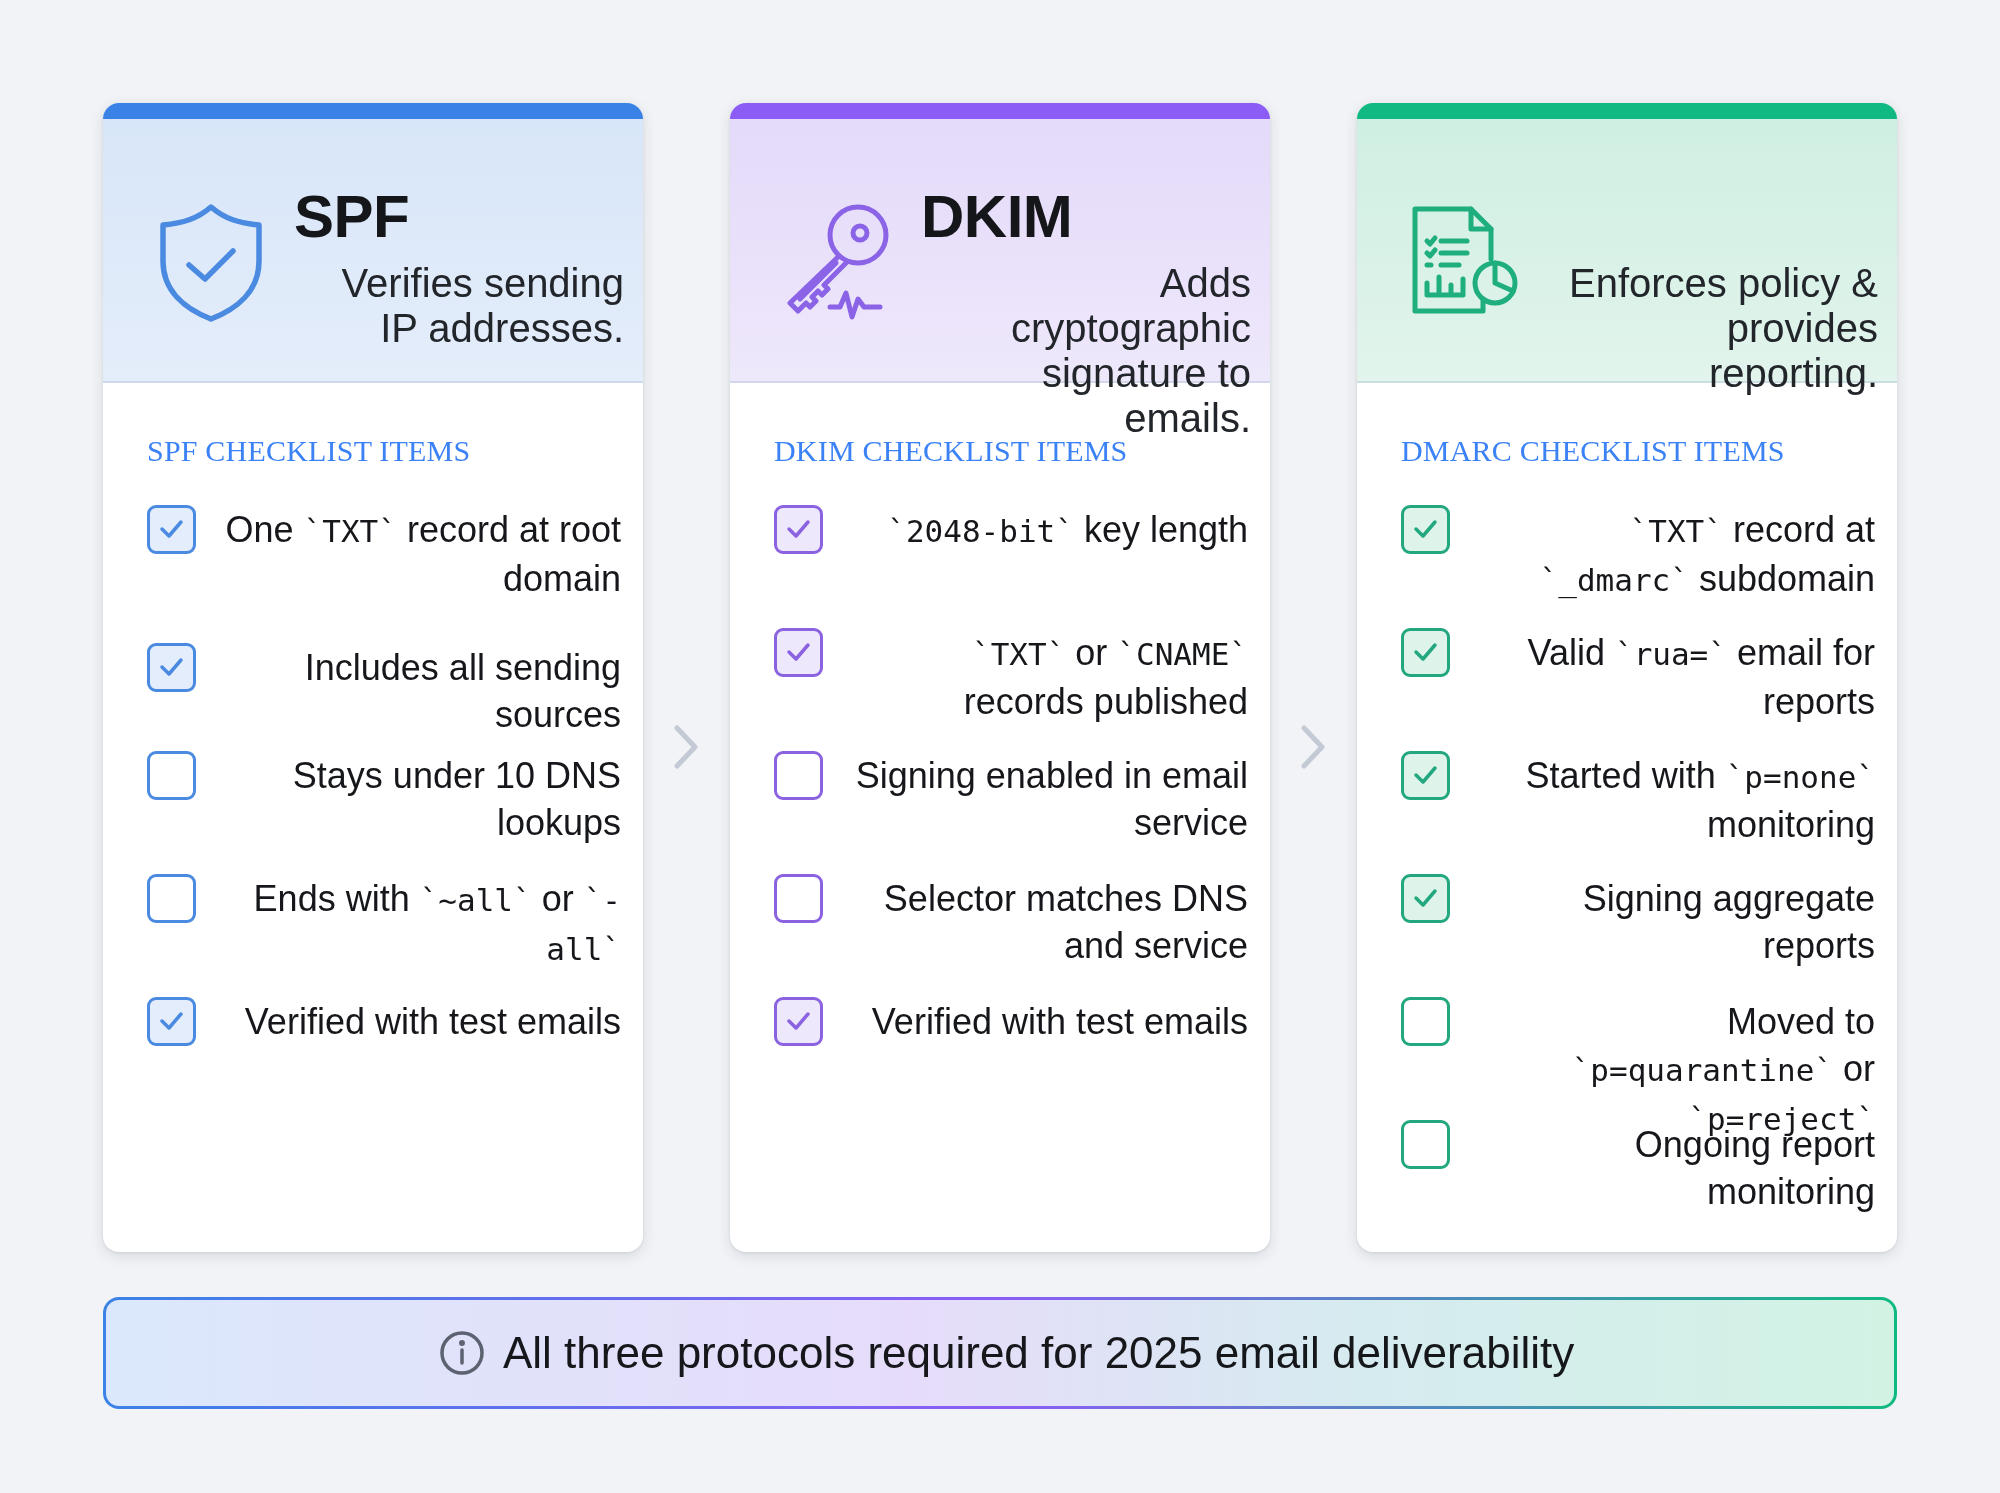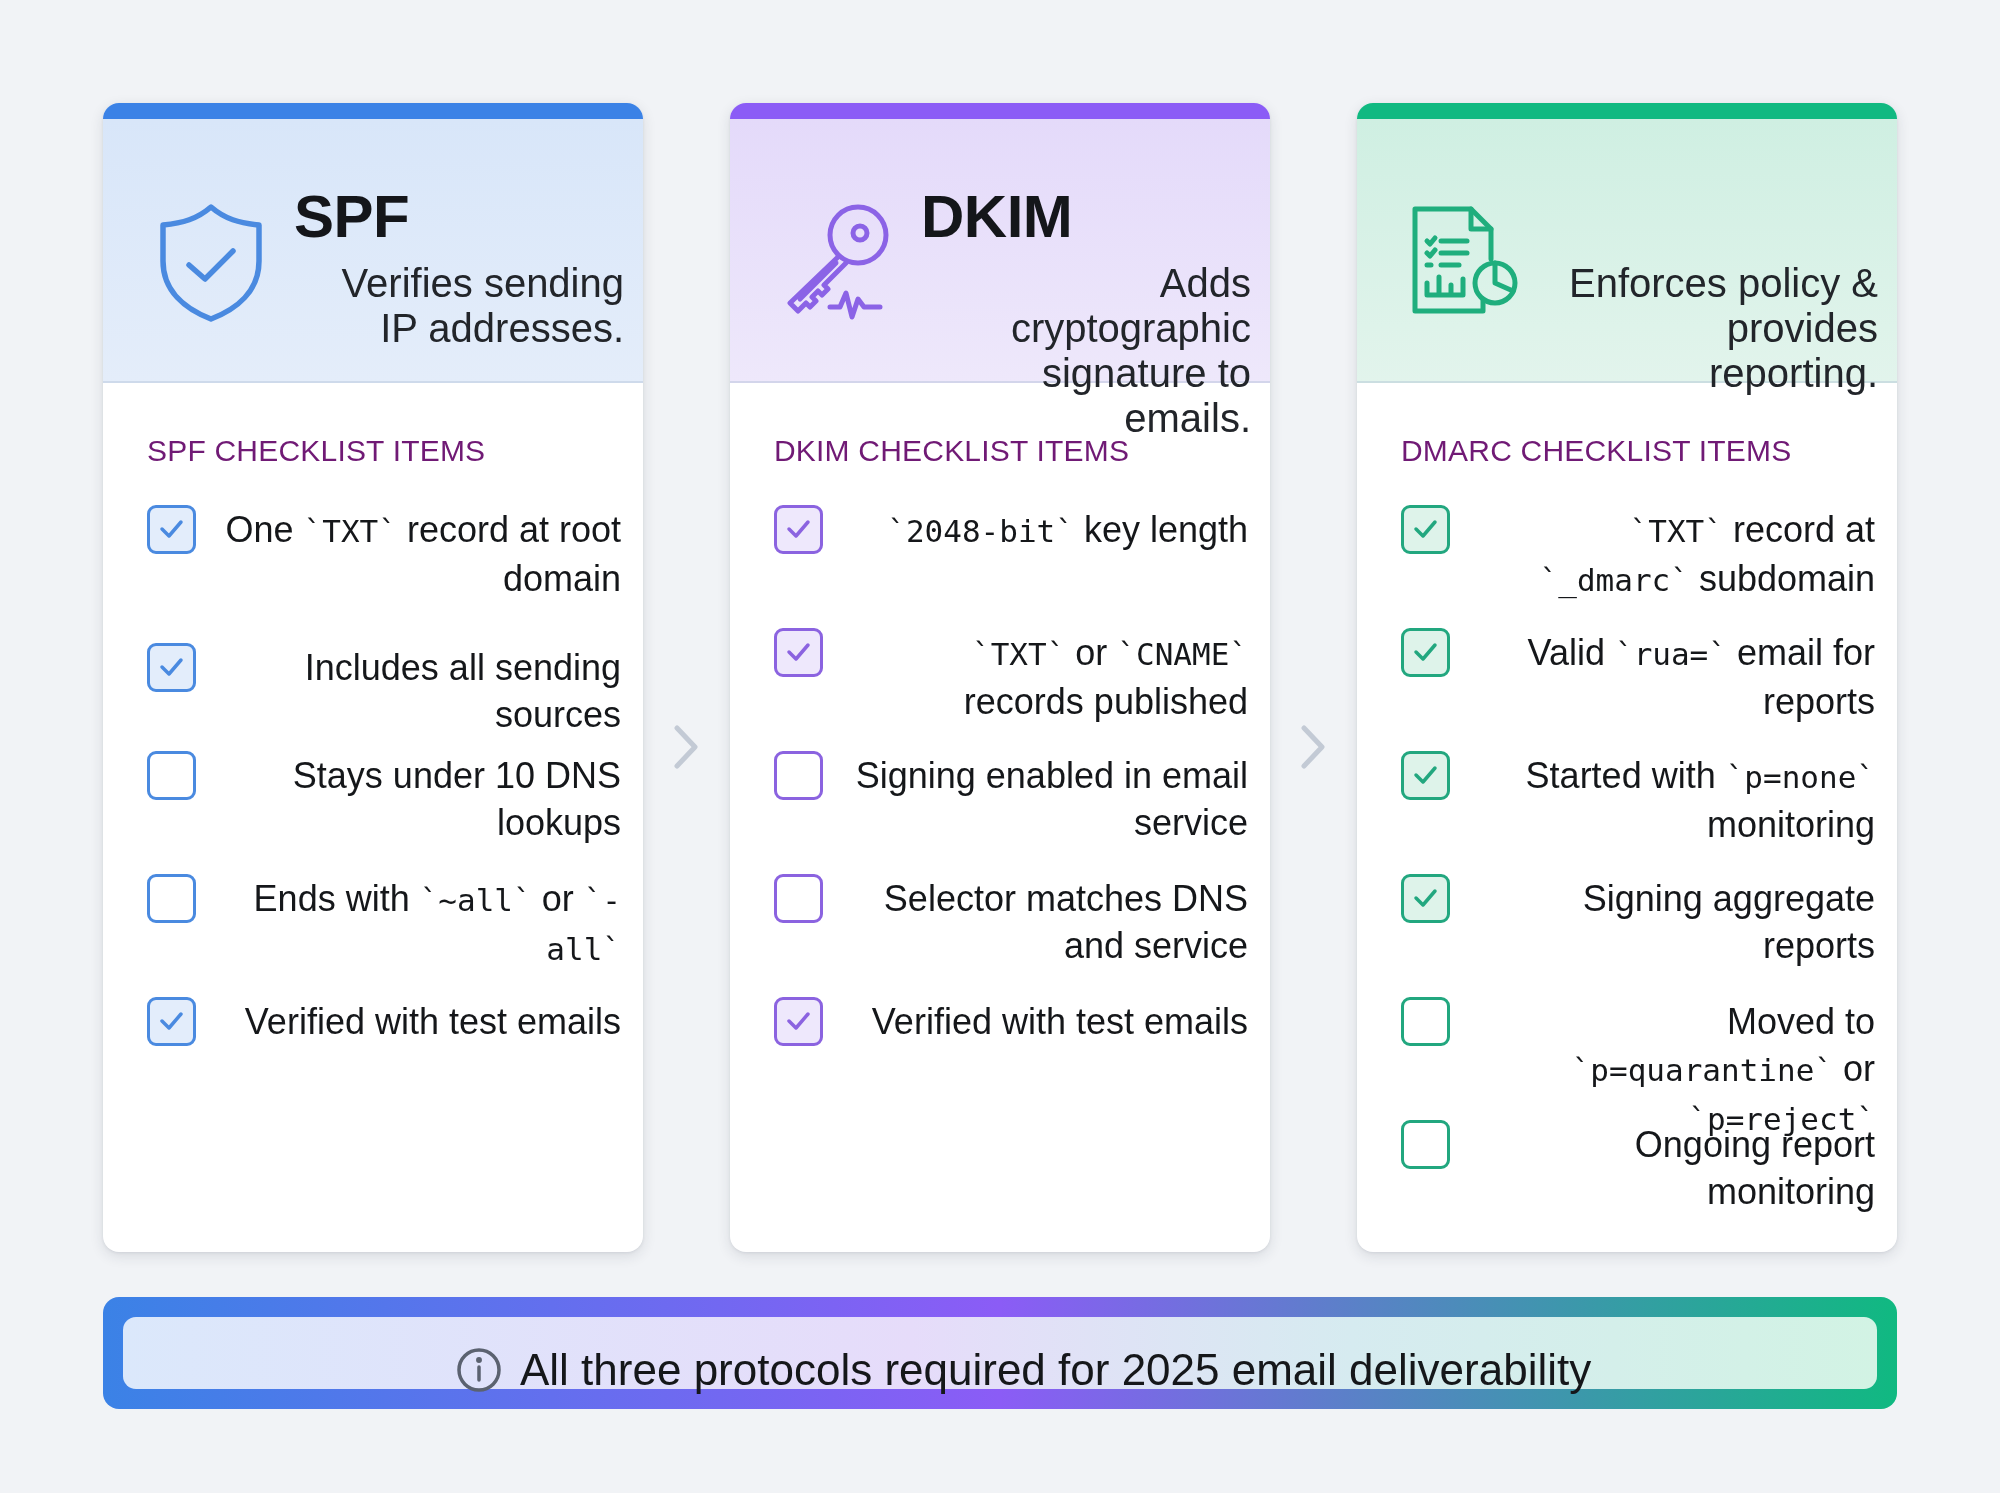--- a/index.html
+++ b/index.html
@@ -27,42 +27,42 @@
     position: absolute; left: 191px; top: 63px;
     font-size: 60px; font-weight: 700; letter-spacing: -0.5px; line-height: 70px;
     color: #14161a;
   }
   .card .subtitle {
     position: absolute; left: 191px; top: 142px; width: 330px;
     font-size: 40px; line-height: 45px; color: #22252a;
   }
   .card .list-heading {
     position: absolute; left: 44px; top: 330px;
-    font-size: 30px; line-height: 36px; color: #701a75; letter-spacing: 0.2px;
+    font-size: 30px; line-height: 36px; color: #3b82f6; letter-spacing: 0.2px; font-family: Liberation Serif, serif;
   }
   .card .items { position: absolute; left: 44px; top: 402px; width: 470px; }
   .item { position: absolute; left: 0; width: 470px; height: 110px; }
   .checkbox {
     position: absolute; left: 0; top: 0; width: 43px; height: 43px;
     border: 3px solid; border-radius: 9px; box-sizing: content-box;
   }
   .checkbox svg { position: absolute; left: 8px; top: 9px; width: 27px; height: 24px; }
   .item-text {
     position: absolute; left: 74px; top: 1px; width: 400px;
     font-size: 36px; line-height: 47px; color: #15171a;
   }
   .item-text code {
     font-family: "DejaVu Sans Mono", "Liberation Mono", monospace;
     font-size: 31px;
   }
   .chevron { position: absolute; width: 30px; height: 50px; top: 722px; }
   .chevron svg { width: 100%; height: 100%; display: block; }
   .banner {
     position: absolute; left: 103px; top: 1297px; width: 1794px; height: 112px;
-    border-radius: 16px; padding: 20px; box-sizing: border-box;
+    border-radius: 16px; padding: 3px; box-sizing: border-box;
     background: linear-gradient(90deg, #3b82e6 0%, #8b5cf6 50%, #10b981 100%);
   }
   .banner-inner {
     width: 100%; height: 100%; border-radius: 13px;
     background: linear-gradient(90deg, #dbe8fb 0%, #e6dcfa 45%, #d6ebf0 70%, #d2f3e4 100%);
     position: relative;
   }
   .banner .info-icon { position: absolute; left: 333px; top: 30px; width: 46px; height: 46px; }
   .banner .info-icon svg { width: 100%; height: 100%; display: block; }
   .banner .banner-text {

